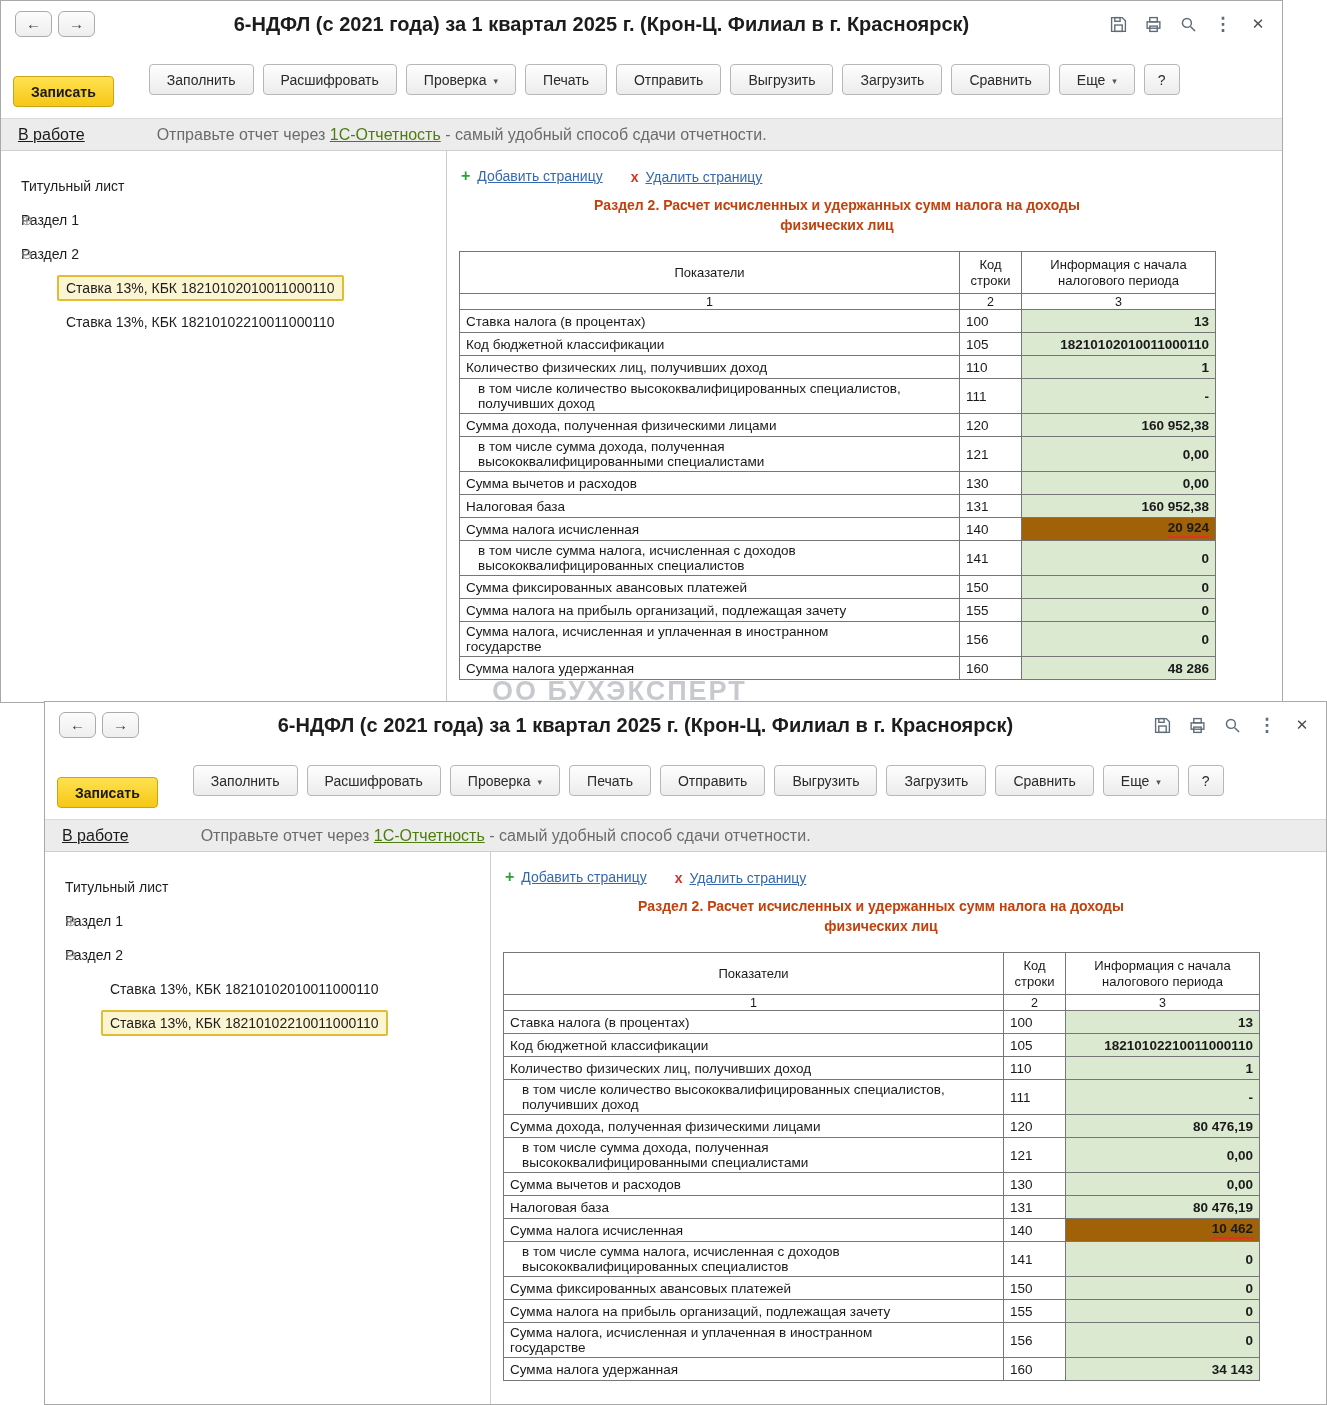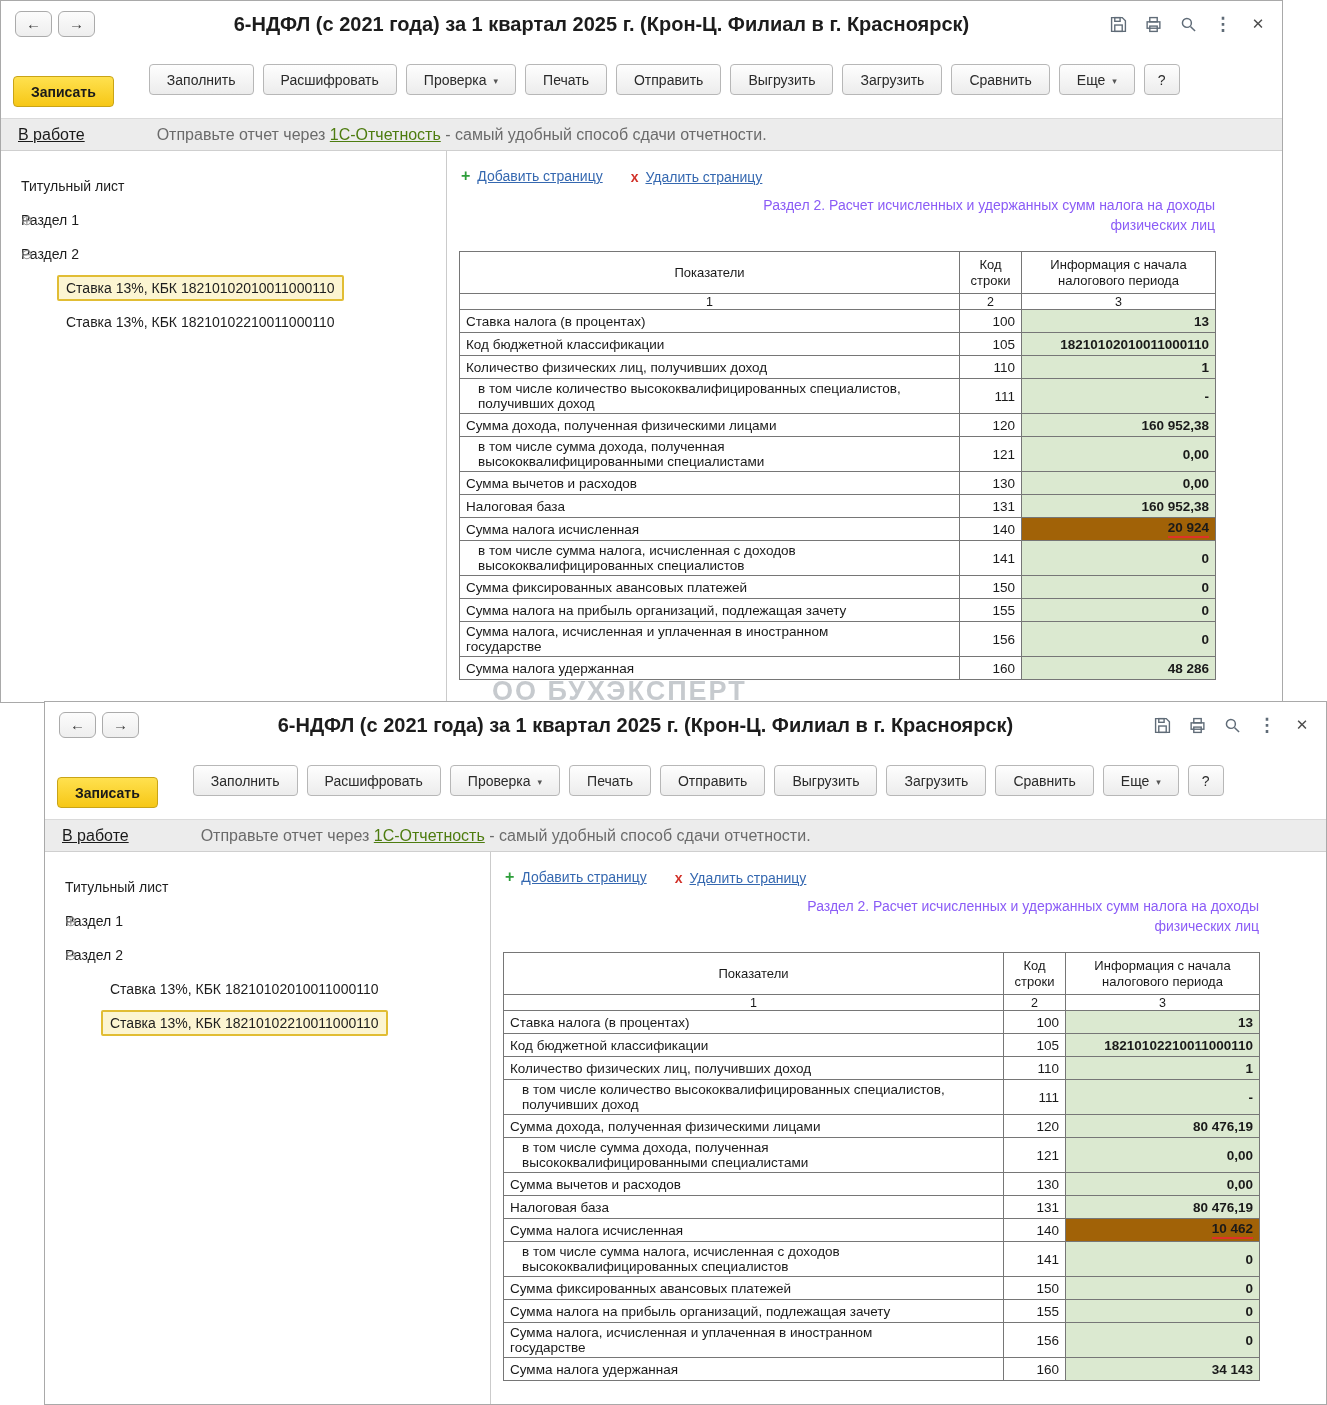--- a/index.html
+++ b/index.html
@@ -59,33 +59,33 @@
         padding:3px 7px; margin-left:-9px; }
 
   .rightpane { flex:1; padding:14px 10px 0 12px; position:relative; background:#fff; }
   .pagelinks { display:flex; align-items:flex-end; gap:28px; font-size:14px; height:20px;
                margin-bottom:10px; margin-left:2px; }
   .plus { color:#2d9e3a; font-weight:bold; font-size:16px; margin-right:7px; }
   .xmark { color:#d2322a; font-weight:bold; font-size:14px; margin-right:7px; }
   .plink { color:#3568b0; text-decoration:underline; cursor:pointer; }
   .pagelinks > span { cursor:pointer; }
 
-  .section-title { width:756px; text-align:right; font-weight:normal; font-size:14px;
-                   line-height:20px; margin:4px 0 16px 0; color:#8b5cf6; }
+  .section-title { width:756px; text-align:center; font-weight:bold; font-size:14px;
+                   line-height:20px; margin:4px 0 16px 0; color:#c2410c; }
 
   table.rtable { border-collapse:collapse; width:756px; table-layout:fixed; font-size:13.5px; color:#1a1a1a; }
   .rtable col.c1 { width:500px; } .rtable col.c2 { width:62px; } .rtable col.c3 { width:194px; }
   .rtable td { border:1px solid #767676; padding:2px 6px; vertical-align:middle; overflow:hidden; }
   .thead-row td { text-align:center; height:42px; font-size:13px; line-height:16px; }
   .num-row td { text-align:center; height:16px; padding:0; font-size:12.5px; }
   .data-row td { height:23px; }
   .data-row.tall td { height:32px; }
   .data-row.tall td.cell-label { padding-right:56px; }
   .data-row.indent td.cell-label { padding-left:18px; }
-  td.cell-code { text-align:right;margin-top:20px; }
+  td.cell-code { text-align:left;margin-top:20px; }
   td.cell-value { text-align:right; font-weight:bold; }
   td.bg-green { background:#dbe9d0; }
   td.bg-white { background:#a16207; }
   .value-text.red-underline { display:inline-block; border-bottom:2px solid #df3228; padding-bottom:1px; }
 
   .hscroll { display:none; position:absolute; left:447px; bottom:2px; width:756px; height:5px;
              background:#b9cfe4; border-radius:3px; }
   .show-hscroll .hscroll { display:block; }
 </style>
 </head>

